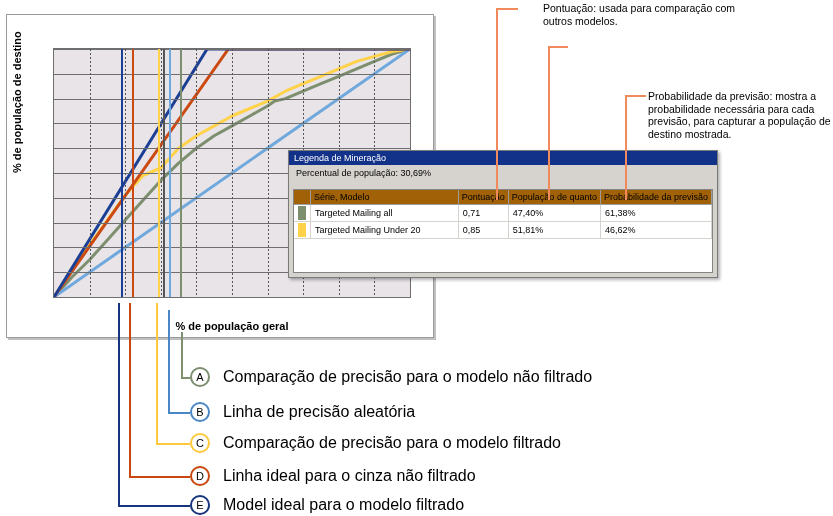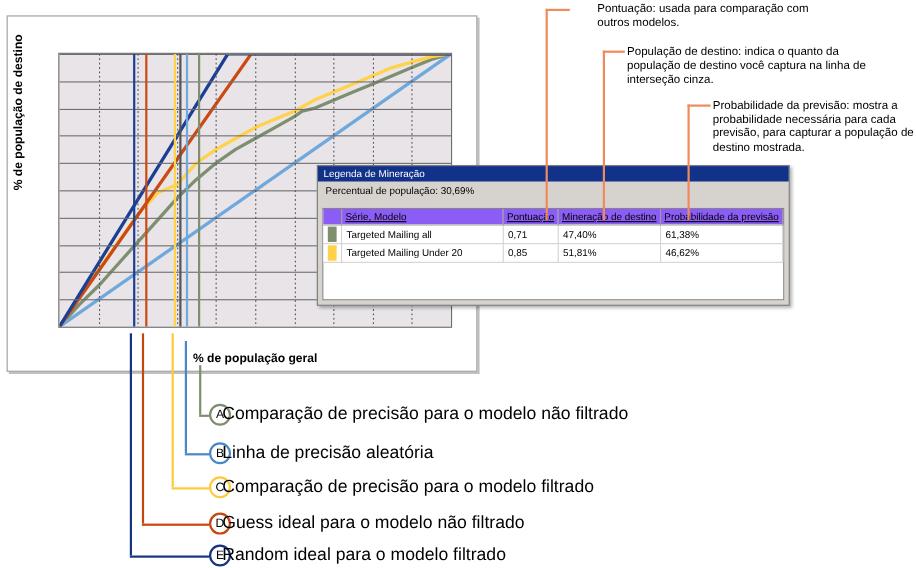--- a/index.html
+++ b/index.html
@@ -66,42 +66,42 @@
     height: 17px; line-height: 17px;
     padding-left: 7px; font-size: 9px; color:#000;
   }
   .legend-table {
     position:absolute; left: 4px; top: 38px; right: 4px; bottom: 4px;
     background:#fff; border:1px solid #848484;
     border-collapse: collapse;
   }
   table.lt { width:100%; border-collapse: collapse; font-size:9px; }
   table.lt th {
-    background:#8b5cf6; border-right:1px solid #9d9d9d; border-bottom:1px solid #9d9d9d;
+    background:#a16207; border-right:1px solid #9d9d9d; border-bottom:1px solid #9d9d9d;
     font-weight: normal; text-align:left; padding: 1px 3px; height: 14px;
-    color:#000; white-space:nowrap;text-decoration:underline;
+    color:#000; white-space:nowrap;
   }
   table.lt td {
     border-right:1px solid #d6d3ce; border-bottom:1px solid #d6d3ce;
     padding: 1px 4px; height: 14px; white-space:nowrap; color:#000;
     background:#fff;
   }
   td.swatch-cell { padding:0; width: 8px; border-right:1px solid #9d9d9d; }
   th.swatch-head { width: 8px; padding:0; }
   .swatch { width: 8px; height: 14px; display:block; }
 
   
   .callout { position:absolute; font-size: 10.5px; color:#000; line-height: 12.6px; }
   .cline { position:absolute; background:#f08a5d; }
   .key-circle {
     position:absolute; width: 20px; height: 20px; border-radius: 50%;
     border: 2px solid #000; background: #fff;
     text-align:center; line-height: 16px; font-size: 11px; color:#000;
   }
-  .key-label { position:absolute; left: 202px; transform: translateY(-50%); white-space: nowrap; }
+  .key-label { position:absolute; left: 223px; transform: translateY(-50%); white-space: nowrap; }
   .kline { position:absolute; }
 </style>
 </head>
 <body>
 
 <div id="root">
 
   <div class="chart-frame">
 
     <div class="axis-title-y">% de população de destino</div>
@@ -169,21 +169,21 @@
   <div class="legend-win">
     <div class="legend-title">Legenda de Mineração</div>
     <div class="legend-sub">Percentual de população: 30,69%</div>
     <div class="legend-table">
       <table class="lt">
         <thead>
           <tr>
             <th class="swatch-head"></th>
             <th style="width:218px">Série, Modelo</th>
             <th style="width:48px">Pontuação</th>
-            <th style="width:92px">Mineração de destino</th>
+            <th style="width:92px">População de quanto</th>
             <th>Probabilidade da previsão</th>
           </tr>
         </thead>
         <tbody id="legend-body">
             <tr>
               <td class="swatch-cell">
                 <span class="swatch" style="background: rgb(125, 143, 110);"></span>
               </td>
               <td>Targeted Mailing all</td>
               <td>0,71</td>
@@ -201,21 +201,20 @@
             </tr>
           </tbody>
       </table>
     </div>
   </div>
 
   <div class="callout" style="left:543px; top:2px; width:200px;">Pontuação: usada para comparação com outros modelos.</div>
   <div class="cline" style="left:496px; top:8px; width:22px; height:1.6px;"></div>
   <div class="cline" style="left:496px; top:8px; width:1.6px; height:192px;"></div>
 
-  <div class="callout" style="left:570px; top:41px; width:230px;">População de destino: indica o quanto da população de destino você captura na linha de interseção cinza.</div>
   <div class="cline" style="left:548px; top:46px; width:20px; height:1.6px;"></div>
   <div class="cline" style="left:548px; top:46px; width:1.6px; height:154px;"></div>
 
   <div class="callout" style="left:648px; top:90px; width:185px;">Probabilidade da previsão: mostra a probabilidade necessária para cada previsão, para capturar a população de destino mostrada.</div>
   <div class="cline" style="left:625px; top:95px; width:21px; height:1.6px;"></div>
   <div class="cline" style="left:625px; top:95px; width:1.6px; height:105px;"></div>
 
   <div id="key-layer">
       <div class="kline" style="left: 181px; top: 332px; width: 1.6px; height: 45px; background: rgb(125, 143, 110);"></div>
       <div class="kline" style="left: 181px; top: 377px; width: 9px; height: 1.6px; background: rgb(125, 143, 110);"></div>
@@ -225,20 +224,20 @@
       <div class="kline" style="left: 168px; top: 412px; width: 22px; height: 1.6px; background: rgb(74, 135, 199);"></div>
       <div class="key-circle" style="left: 190px; top: 402px; border-color: rgb(74, 135, 199);">B</div>
       <div class="key-label" style="top: 412px;">Linha de precisão aleatória</div>
       <div class="kline" style="left: 156px; top: 303px; width: 1.6px; height: 140px; background: rgb(255, 201, 60);"></div>
       <div class="kline" style="left: 156px; top: 443px; width: 34px; height: 1.6px; background: rgb(255, 201, 60);"></div>
       <div class="key-circle" style="left: 190px; top: 433px; border-color: rgb(255, 201, 60);">C</div>
       <div class="key-label" style="top: 443px;">Comparação de precisão para o modelo filtrado</div>
       <div class="kline" style="left: 129px; top: 303px; width: 1.6px; height: 173px; background: rgb(200, 70, 15);"></div>
       <div class="kline" style="left: 129px; top: 476px; width: 61px; height: 1.6px; background: rgb(200, 70, 15);"></div>
       <div class="key-circle" style="left: 190px; top: 466px; border-color: rgb(200, 70, 15);">D</div>
-      <div class="key-label" style="top: 476px;">Guess ideal para o modelo não filtrado</div>
+      <div class="key-label" style="top: 476px;">Linha ideal para o cinza não filtrado</div>
       <div class="kline" style="left: 118px; top: 303px; width: 1.6px; height: 202px; background: rgb(23, 52, 126);"></div>
       <div class="kline" style="left: 118px; top: 505px; width: 72px; height: 1.6px; background: rgb(23, 52, 126);"></div>
       <div class="key-circle" style="left: 190px; top: 495px; border-color: rgb(23, 52, 126);">E</div>
-      <div class="key-label" style="top: 505px;">Random ideal para o modelo filtrado</div>
+      <div class="key-label" style="top: 505px;">Model ideal para o modelo filtrado</div>
     </div>
 
 </div>
 
 </body></html>

